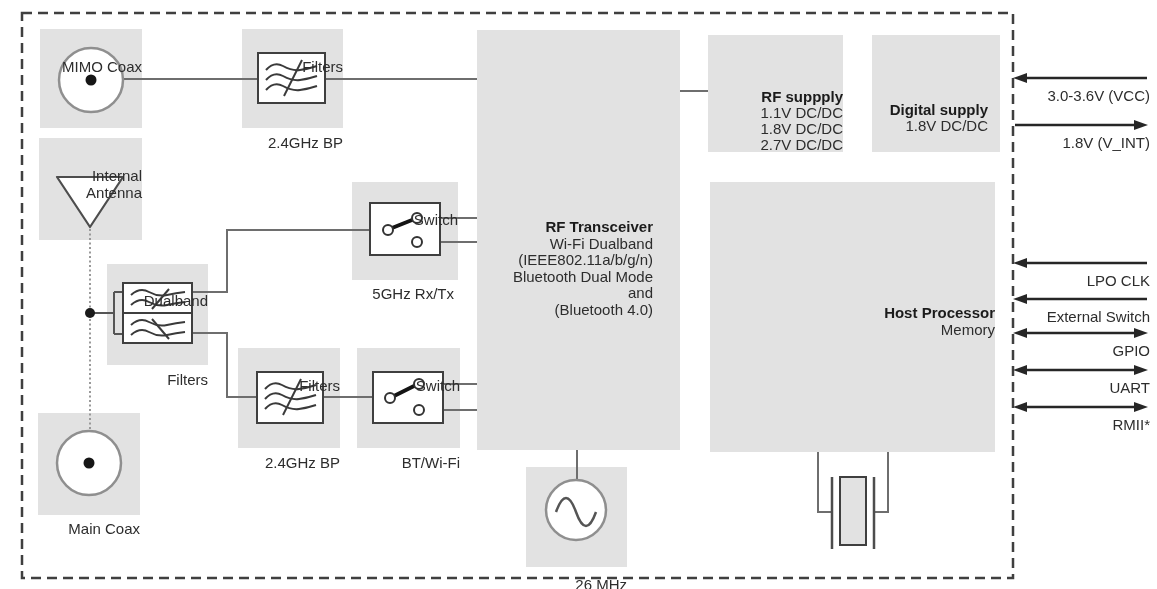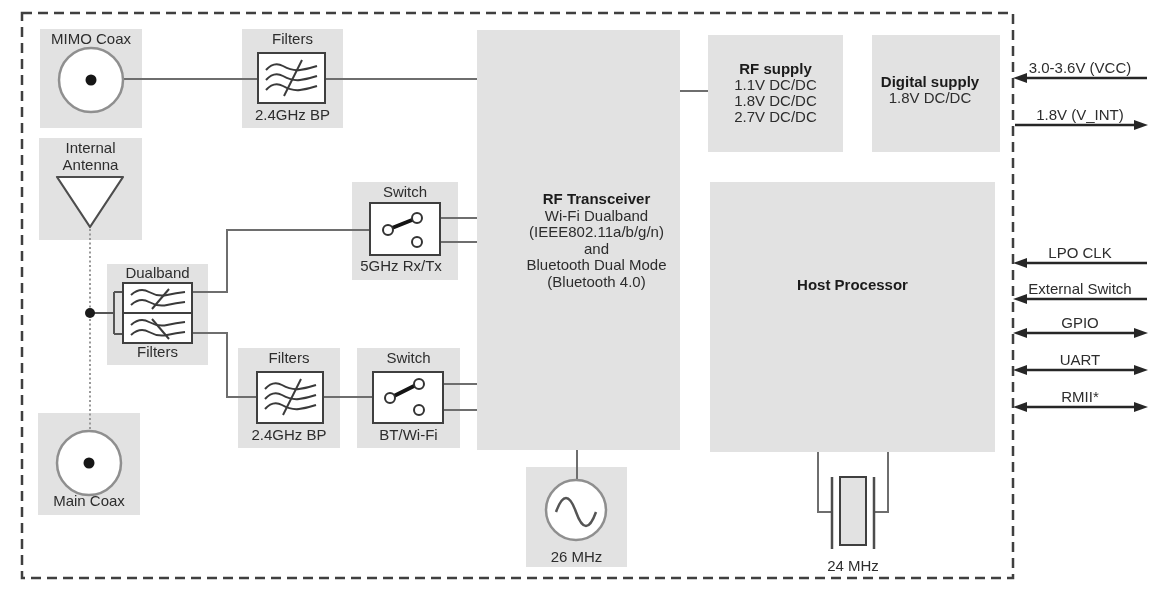--- a/index.html
+++ b/index.html
@@ -1,21 +1,21 @@
 <!DOCTYPE html>
 <html><head>
 <meta charset="utf-8">
 <style>
   html,body{margin:0;padding:0;background:#fff;}
   .stage{position:relative;width:1157px;height:589px;background:#ffffff;overflow:hidden;
          font-family:"Liberation Sans",sans-serif;}
   .blk{position:absolute;background:#e2e2e2;}
   svg.layer{position:absolute;left:0;top:0;z-index:2;}
   .lbl{position:absolute;z-index:3;font:15px/16.5px "Liberation Sans",sans-serif;
-       color:#2d2d2d;text-align:center;white-space:nowrap;}
+       color:#2d2d2d;text-align:right;white-space:nowrap;margin-top:28px;}
   .b{font-weight:bold;color:#1b1b1b;}
   .wire{stroke:#6e6e6e;stroke-width:2;fill:none;}
   .box{fill:#ffffff;stroke:#3f3f3f;stroke-width:2;}
   .sym{stroke:#3a3a3a;stroke-width:2;fill:none;}
   .node{fill:#ffffff;stroke:#333333;stroke-width:2;}
   .bar{stroke:#141414;stroke-width:4;stroke-linecap:round;}
   .aline{stroke:#262626;stroke-width:2.5;}
   .head{fill:#262626;stroke:none;}
   .coax{fill:#ffffff;stroke:#8f8f8f;stroke-width:2.5;}
 </style>
@@ -171,43 +171,44 @@
   <div class="lbl" style="left:38px;top:493px;width:102px">Main Coax</div>
 
   <div class="lbl" style="left:352px;top:184px;width:106px">Switch</div>
   <div class="lbl" style="left:348px;top:258px;width:106px">5GHz Rx/Tx</div>
 
   <div class="lbl" style="left:238px;top:350px;width:102px">Filters</div>
   <div class="lbl" style="left:238px;top:427px;width:102px">2.4GHz BP</div>
   <div class="lbl" style="left:357px;top:350px;width:103px">Switch</div>
   <div class="lbl" style="left:357px;top:427px;width:103px">BT/Wi-Fi</div>
 
-  <div class="lbl" style="left:495px;top:191px;width:203px">
+  <div class="lbl" style="left:450px;top:191px;width:203px">
     <div class="b">RF Transceiver</div>
     <div>Wi-Fi Dualband</div>
     <div>(IEEE802.11a/b/g/n)</div>
+    <div>Bluetooth Dual Mode</div>
     <div>and</div>
-    <div>Bluetooth Dual Mode</div>
     <div>(Bluetooth 4.0)</div>
   </div>
 
   <div class="lbl" style="left:708px;top:61px;width:135px;line-height:16px">
-    <div class="b">RF supply</div>
+    <div class="b">RF suppply</div>
     <div>1.1V DC/DC</div>
     <div>1.8V DC/DC</div>
     <div>2.7V DC/DC</div>
   </div>
 
   <div class="lbl" style="left:872px;top:74px;width:116px;line-height:16px">
     <div class="b">Digital supply</div>
     <div>1.8V DC/DC</div>
   </div>
 
   <div class="lbl" style="left:710px;top:277px;width:285px">
     <div class="b">Host Processor</div>
+    <div>Memory</div>
   </div>
 
   <div class="lbl" style="left:526px;top:549px;width:101px">26 MHz</div>
   <div class="lbl" style="left:803px;top:558px;width:100px">24 MHz</div>
 
   <div class="lbl" style="left:1010px;top:60px;width:140px">3.0-3.6V (VCC)</div>
   <div class="lbl" style="left:1010px;top:107px;width:140px">1.8V (V_INT)</div>
   <div class="lbl" style="left:1010px;top:245px;width:140px">LPO CLK</div>
   <div class="lbl" style="left:1010px;top:281px;width:140px">External Switch</div>
   <div class="lbl" style="left:1010px;top:315px;width:140px">GPIO</div>

